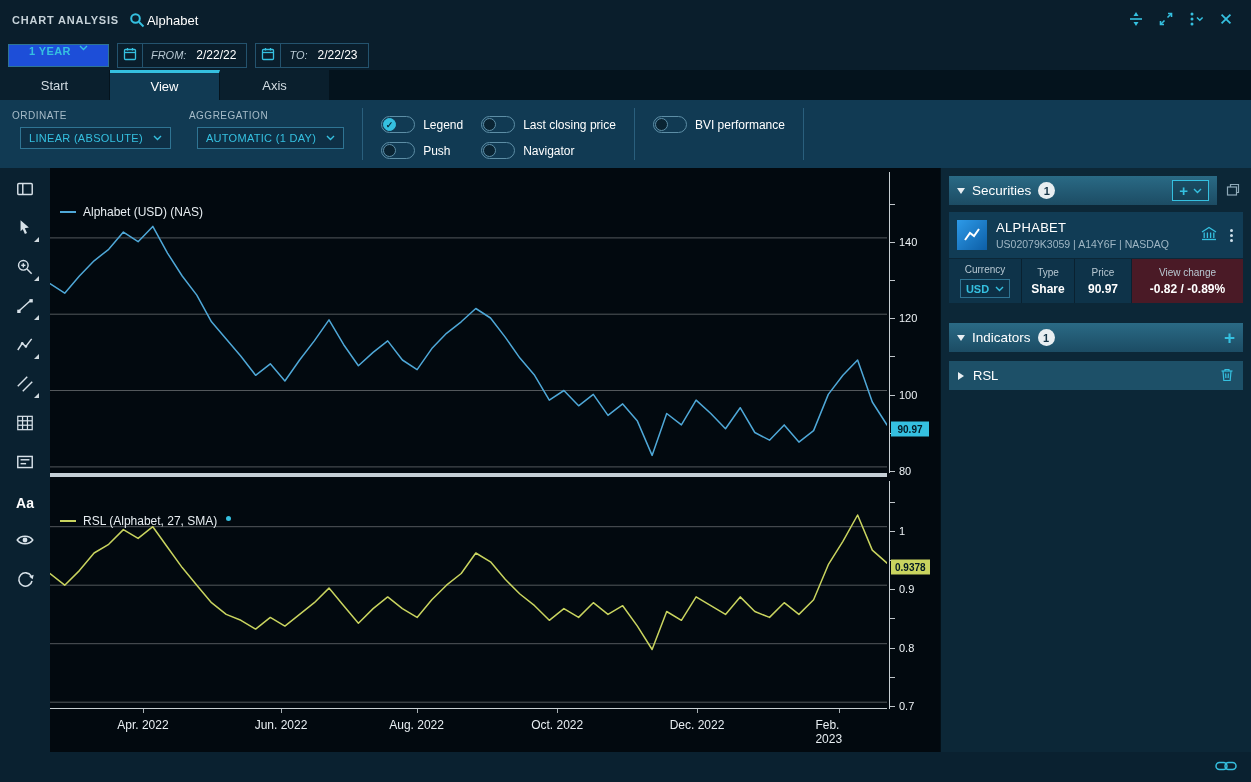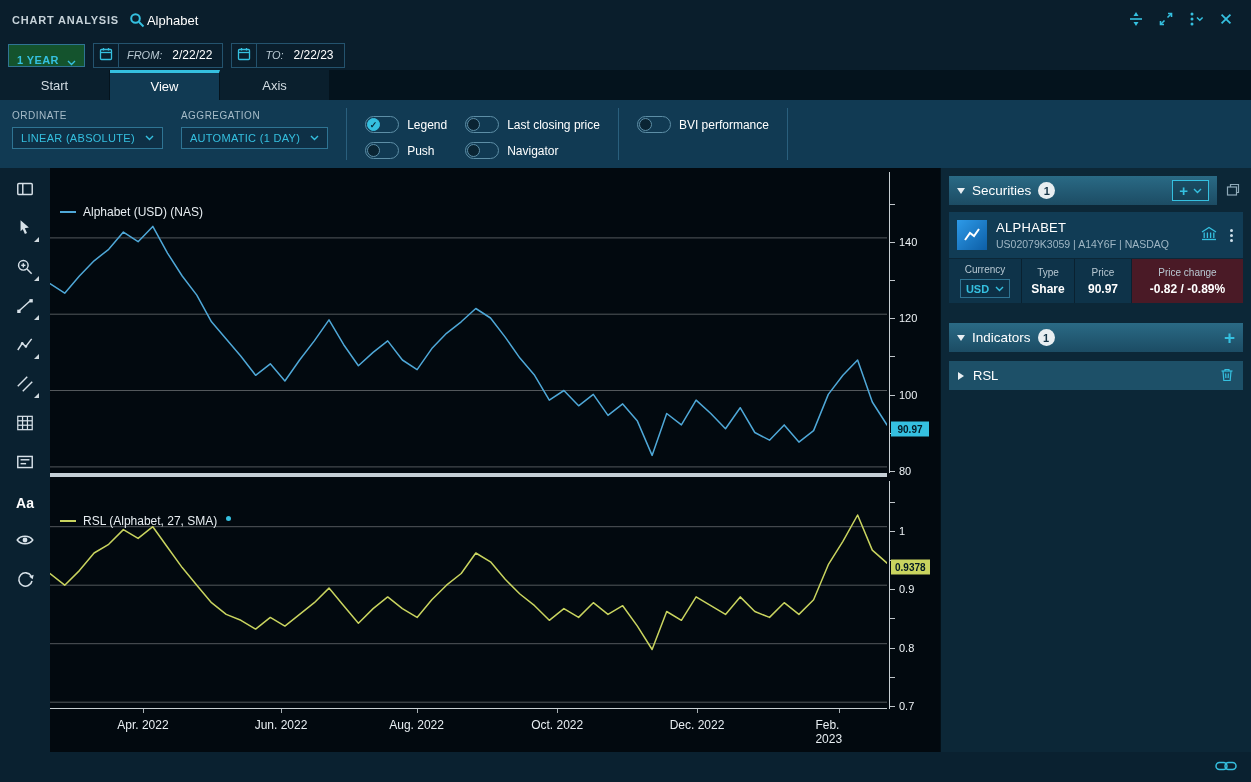--- a/index.html
+++ b/index.html
@@ -11,34 +11,34 @@
   }
   
   .titlebar { height:40px; background:#0a1e2c; display:flex; align-items:center; padding:0 12px; }
   .app-title { color:#c6d2d9; font-size:11px; font-weight:bold; letter-spacing:.8px; }
   .search-icon { margin-left:10px; display:flex; }
   .search-value { font-size:13px; color:#fff; margin-left:2px; cursor:text; }
   .tb-spacer { flex:1; }
   .icon-btn { background:none; border:none; width:26px; height:26px; display:flex; align-items:center; justify-content:center; cursor:pointer; margin-left:4px; }
   
   .controls-row { height:30px; background:#0a1e2c; display:flex; align-items:center; padding:0 8px; gap:8px; }
-  .range-btn { height:23px; background:#14532d; border:1px solid #2f7493; color:#35c0e0; font-weight:bold; font-size:11px; display:flex; align-items:flex-end; gap:8px; padding:0 8px; font-family:inherit; cursor:pointer; letter-spacing:.4px; }
+  .range-btn { height:23px; background:#1d4ed8; border:1px solid #2f7493; color:#35c0e0; font-weight:bold; font-size:11px; display:flex; align-items:flex-start; gap:8px; padding:0 20px; font-family:inherit; cursor:pointer; letter-spacing:.4px; }
   .date-group { height:25px; border:1px solid #24536e; display:flex; align-items:center; }
   .cal-btn { width:25px; height:100%; background:none; border:none; border-right:1px solid #24536e; display:flex; align-items:center; justify-content:center; cursor:pointer; }
   .date-label { font-style:italic; color:#b9c9d3; font-size:11px; font-weight:normal; padding:0 6px 0 8px; }
   .date-value { color:#fff; font-size:12px; padding-right:10px; min-width:54px; text-align:right; cursor:text; }
   
   .tabs-row { height:30px; background:#04131d; display:flex; }
   .tab { width:110px; display:flex; align-items:center; justify-content:center; color:#d2dce2; font-size:13px; background:#0a1f2d; border-right:1px solid #04131d; cursor:pointer; }
   .tab.active { background:#113a53; border-top:3px solid #35c0e0; color:#fff; }
   
   .toolbar { height:68px; background:#113a53; display:flex; padding:8px 12px; gap:18px; }
   .tb-group { display:flex; flex-direction:column; gap:6px; }
   .tb-label { color:#a7bcc9; font-size:10px; letter-spacing:.5px; margin-top:2px; }
-  .dropdown { height:22px; border:1px solid #2f7493; background:#0e3046; color:#35c0e0; font-size:11px; display:flex; align-items:center; justify-content:space-between; gap:10px; padding:0 8px; cursor:pointer; letter-spacing:.3px; min-width:140px; }
+  .dropdown { height:22px; border:1px solid #2f7493; background:#0e3046; color:#35c0e0; font-size:11px; display:flex; align-items:center; justify-content:space-between; gap:10px; padding:0 8px; cursor:pointer; letter-spacing:.3px; min-width:140px;margin-left:8px; }
   .tb-sep { width:1px; background:#2a5f7d; align-self:stretch; }
   .tb-toggles { display:flex; flex-direction:column; gap:9px; padding-top:8px; }
   .toggle { display:flex; align-items:center; gap:8px; cursor:pointer; }
   .tswitch { width:34px; height:17px; border:1px solid #5d8ea6; border-radius:9px; position:relative; flex:none; }
   .tknob { position:absolute; left:1px; top:1px; width:13px; height:13px; border-radius:50%; background:#0a2433; border:1px solid #5d8ea6; display:flex; align-items:center; justify-content:center; }
   .tknob::after { content:"\2713"; font-size:9px; font-weight:bold; color:transparent; }
   .toggle.on .tknob { background:#35c0e0; border-color:#35c0e0; }
   .toggle.on .tknob::after { color:#062635; }
   .tlabel { font-size:12px; color:#fff; }
   
@@ -462,21 +462,21 @@
       </div>
       <div class="cell type">
         <span class="cell-label">Type</span>
         <span class="cell-value">Share</span>
       </div>
       <div class="cell price">
         <span class="cell-label">Price</span>
         <span class="cell-value">90.97</span>
       </div>
       <div class="cell change">
-        <span class="cell-label">Price change</span>
+        <span class="cell-label">View change</span>
         <span class="cell-value">-0.82 / -0.89%</span>
       </div>
     </div>
 
     <div class="panel-header-row ind-header-row">
       <div class="sec-header">
         <span class="caret-down"></span>
         <span class="hdr-title">Indicators</span>
         <span class="count-badge">1</span>
         <button class="plus-flat">+</button>

